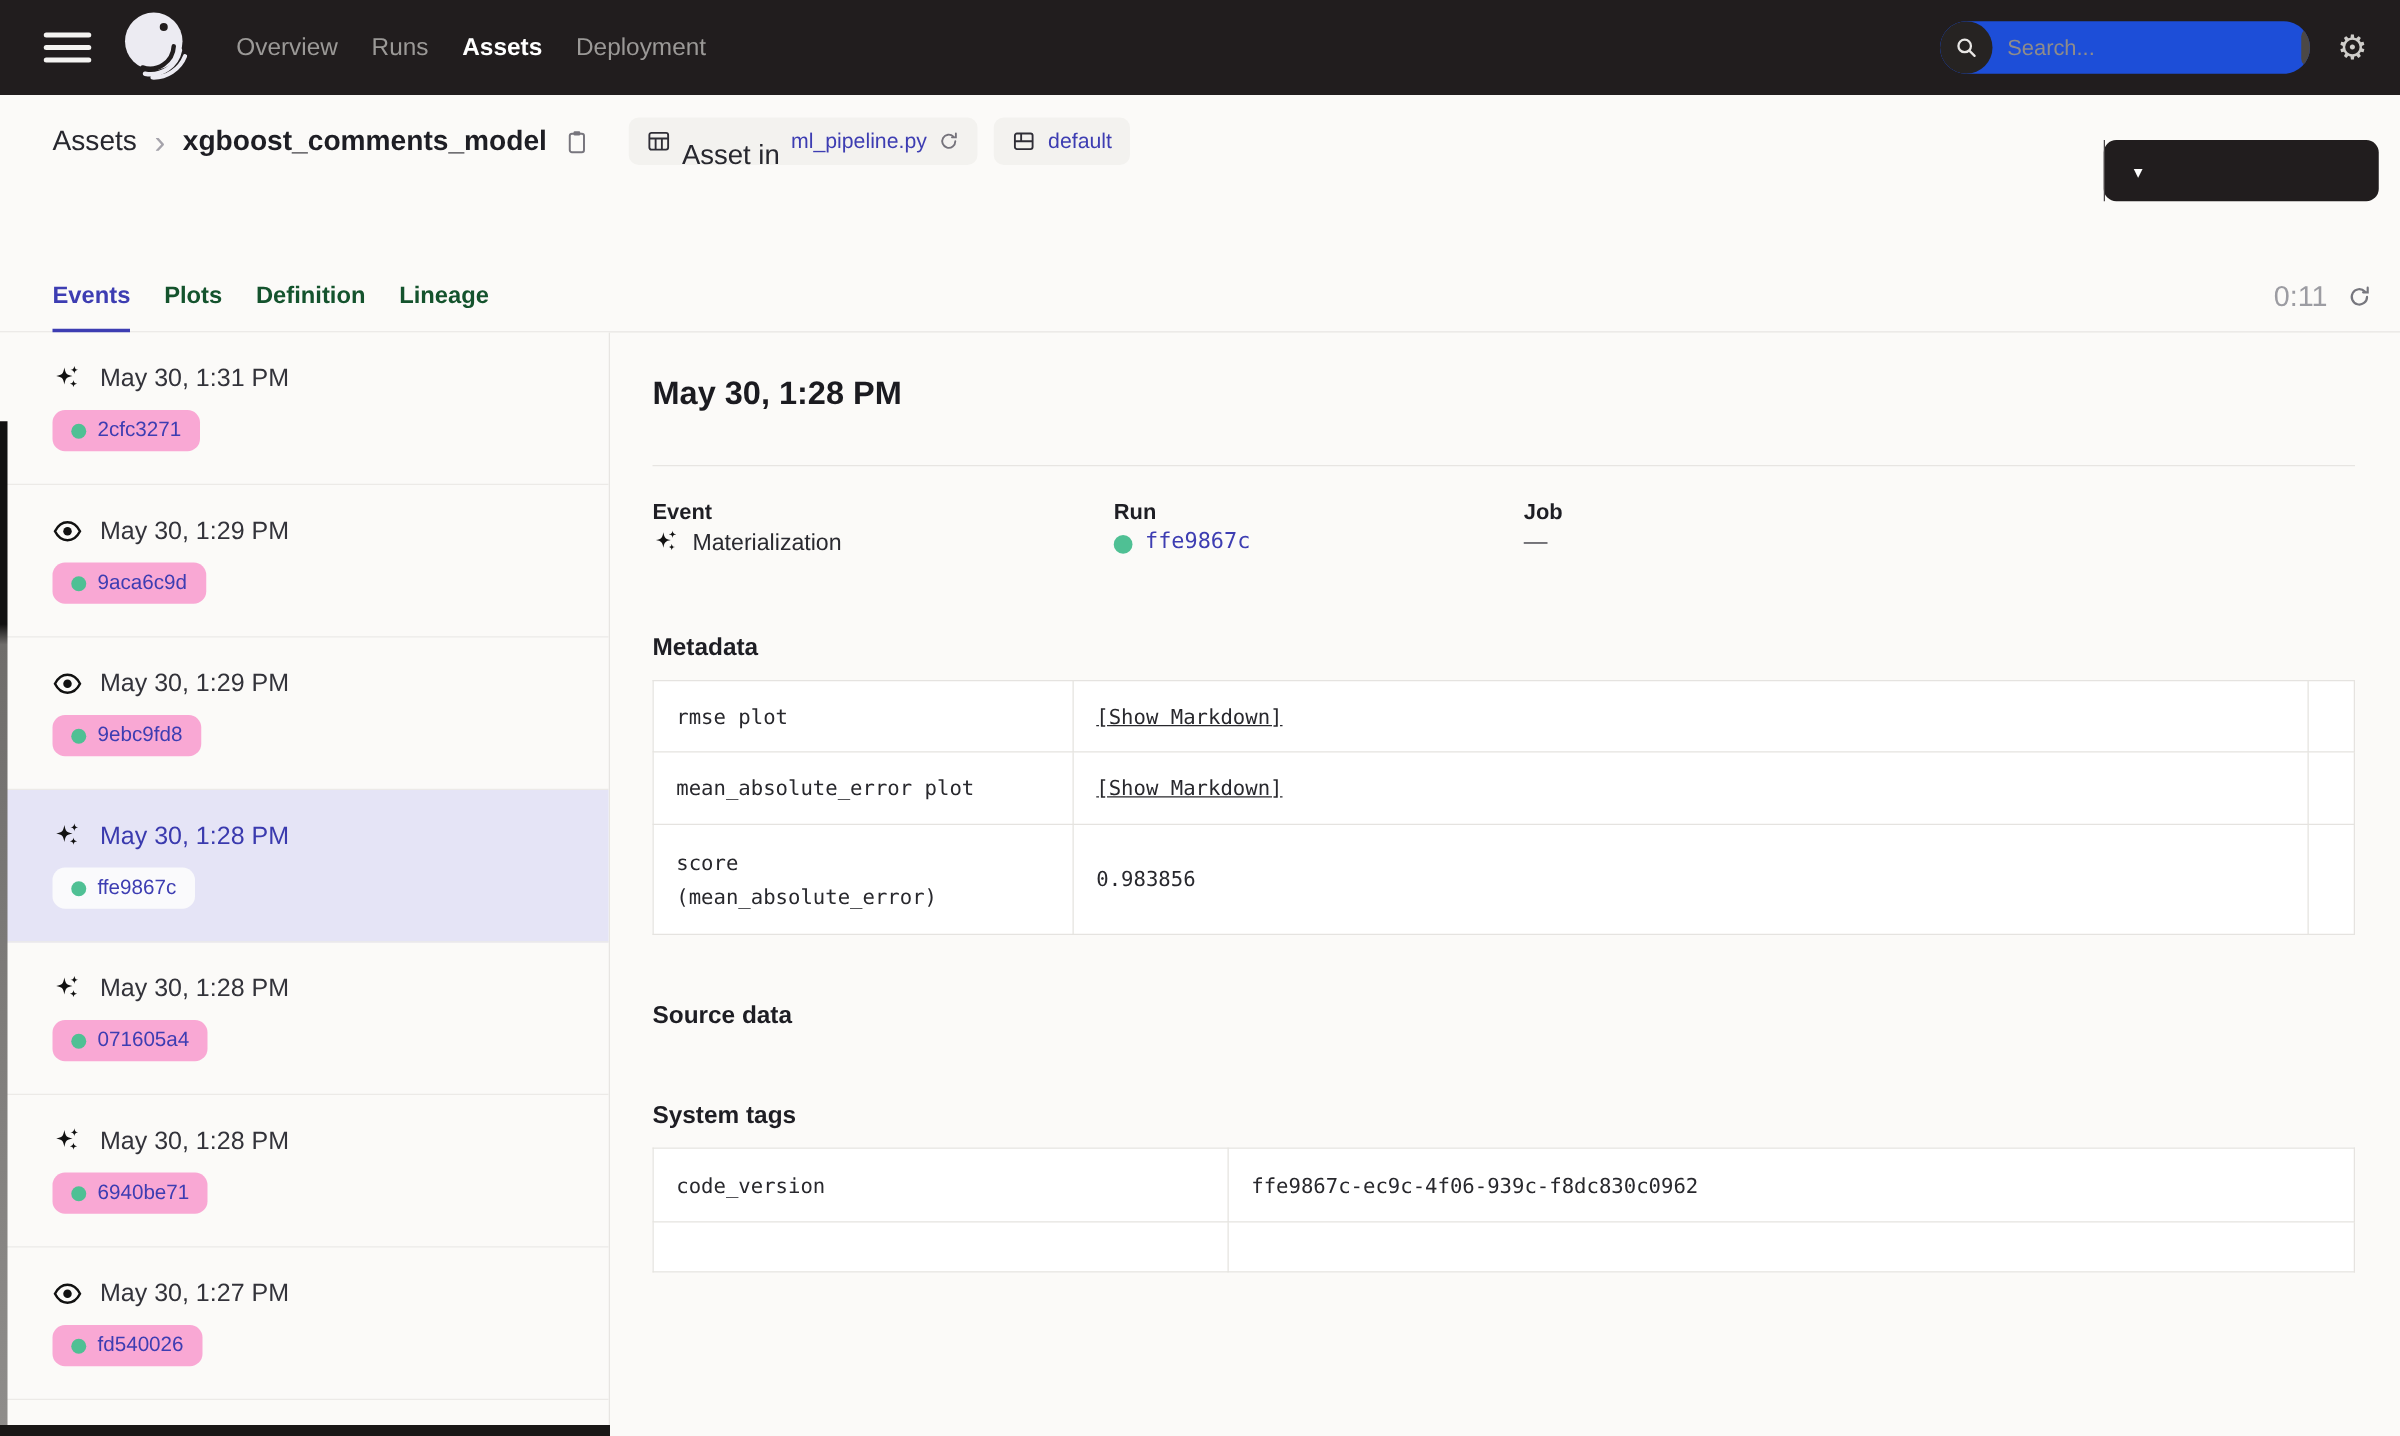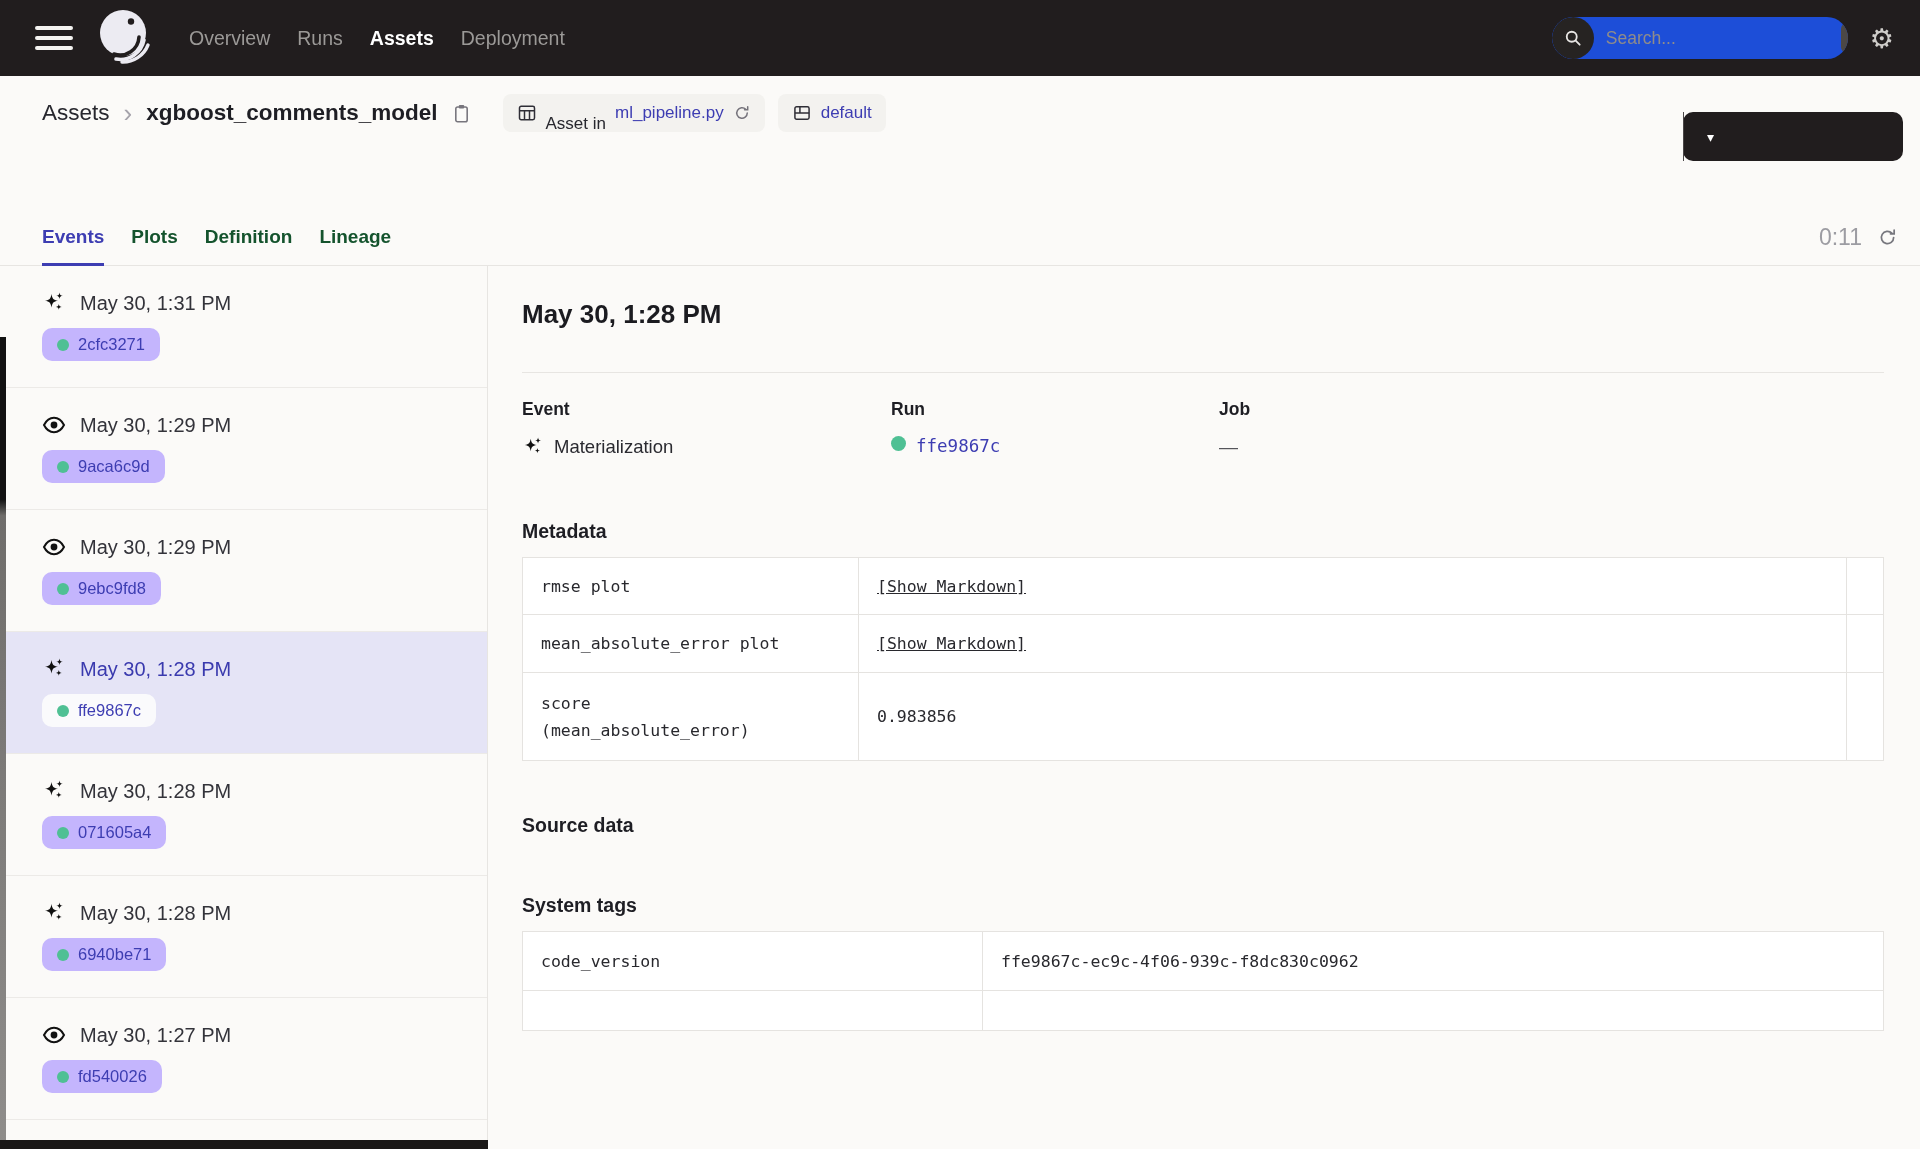--- a/index.html
+++ b/index.html
@@ -22,21 +22,21 @@
   .search .slash { margin-right:9px; min-width:27px; height:30px; border-radius:6px; background:#4C4846; color:#DDDBD9; font-size:16px; display:flex; align-items:center; justify-content:center; }
   .gear { margin:0 26px 0 22px; font-family:"DejaVu Sans",sans-serif; font-size:27px; color:#CFCDCA; line-height:1; cursor:pointer; }
 
   
   .crumbrow { position:absolute; left:42px; top:90px; height:46px; display:flex; align-items:center; gap:13px; }
   .crumb-root { font-size:22.5px; color:#27272E; cursor:pointer; }
   .crumb-sep { font-size:26px; color:#A5A3AB; font-weight:300; margin:0 1px; }
   .crumb-cur { font-size:22.5px; font-weight:700; color:#1E1E24; }
   .copy-ic { width:21px; height:21px; color:#77757D; cursor:pointer; }
   .badge { display:flex; align-items:center; gap:9px; height:38px; padding:0 14px; border-radius:8px; background:#F3F2EF; cursor:pointer; }
-  .badge .txt { font-size:17px; color:#27272E;margin-top:22px; }
+  .badge .txt { font-size:22px; color:#27272E;margin-top:22px; }
   .badge .lnk { font-size:17px; color:#3D3DB2; }
   .badge.first { margin-left:18px; }
   .refresh-ic { width:18px; height:18px; color:#75737B; }
   .materialize { position:absolute; right:17px; top:112px; height:49px; width:220px; background:#211D1E; border-radius:10px; display:flex; align-items:stretch; color:#fff; cursor:pointer; }
   .materialize .main { flex:1; display:flex; align-items:center; justify-content:center; gap:10px; font-size:19px; font-weight:600; }
   .materialize .caret { width:54px; display:flex; align-items:center; justify-content:center; border-left:1px solid #4A4647; font-size:14px; color:#fff; }
 
   
   .tabbar { position:absolute; left:0; top:210px; width:1920px; height:56px; border-bottom:1px solid #E7E5E2; display:flex; align-items:stretch; padding-left:42px; }
   .tab { display:flex; align-items:center; margin-right:27px; font-size:19px; font-weight:600; color:#14532d; cursor:pointer; border-bottom:3px solid transparent; margin-bottom:-1px; }
@@ -46,32 +46,32 @@
   .tab-refresh { width:21px; height:21px; color:#77777E; cursor:pointer; }
 
   
   .sidebar { position:absolute; left:0; top:266px; width:488px; bottom:0; background:#FBFAF8; border-right:1px solid #E7E5E2; overflow:hidden; }
   .ev { height:122px; padding:25px 0 0 42px; border-bottom:1px solid #ECEAE7; cursor:pointer; }
   .ev.selected { background:#E5E4F6; }
   .ev .r1 { display:flex; align-items:center; gap:14px; }
   .ev .time { font-size:20px; color:#33333A; }
   .ev.selected .time { color:#3A3AAE; }
   .ev .ic { width:24px; height:24px; flex:0 0 auto; }
-  .runpill { margin:13px 0 0 0; display:inline-flex; align-items:center; gap:9px; padding:7px 15px; border-radius:10px; background:#c4b5fd; cursor:pointer; }
+  .runpill { margin:13px 0 0 0; display:inline-flex; align-items:center; gap:9px; padding:7px 15px; border-radius:10px; background:#f9a8d4; cursor:pointer; }
   .ev.selected .runpill { background:#FAFAFC; }
   .dot { width:12px; height:12px; border-radius:50%; background:#4FC094; }
   .runid { font-size:16.5px; color:#3D3DB2; }
 
   
   .main { position:absolute; left:489px; top:266px; right:0; bottom:0; overflow:hidden; padding:0 36px 0 33px; }
   .d-title { margin-top:33px; font-size:26px; font-weight:700; color:#1B1B20; }
   .hr { border:none; border-top:1px solid #E7E5E2; margin-top:42px; }
   .cols { margin-top:26px; display:grid; grid-template-columns:369px 328px 1fr; }
   .col-label { font-size:17.5px; font-weight:700; color:#1E1E24; }
-  .col-val { margin-top:16px; display:flex; align-items:flex-start; gap:10px; font-size:18.5px; color:#2A2A30; }
+  .col-val { margin-top:3px; display:flex; align-items:flex-end; gap:10px; font-size:18.5px; color:#2A2A30; }
   .mono { font-family:"DejaVu Sans Mono", monospace; }
   .run-link { font-size:17.5px; color:#3D3DB2; cursor:pointer; }
   .dot-lg { width:15px; height:15px; border-radius:50%; background:#4FC094; }
   .dash { color:#55555B; font-size:19px; }
   .sec-h { font-size:19.5px; font-weight:700; color:#1E1E24; }
   .sec-h.meta { margin-top:62px; }
   .sec-h.src { margin-top:53px; }
   .sec-h.tags { margin-top:57px; }
   table.grid { margin-top:14px; width:100%; border-collapse:collapse; background:#FFFFFF; table-layout:fixed; }
   table.grid td { border:1px solid #E5E3E0; padding-left:18px; vertical-align:middle; font-family:"DejaVu Sans Mono",monospace; font-size:16.5px; color:#28282D; }

